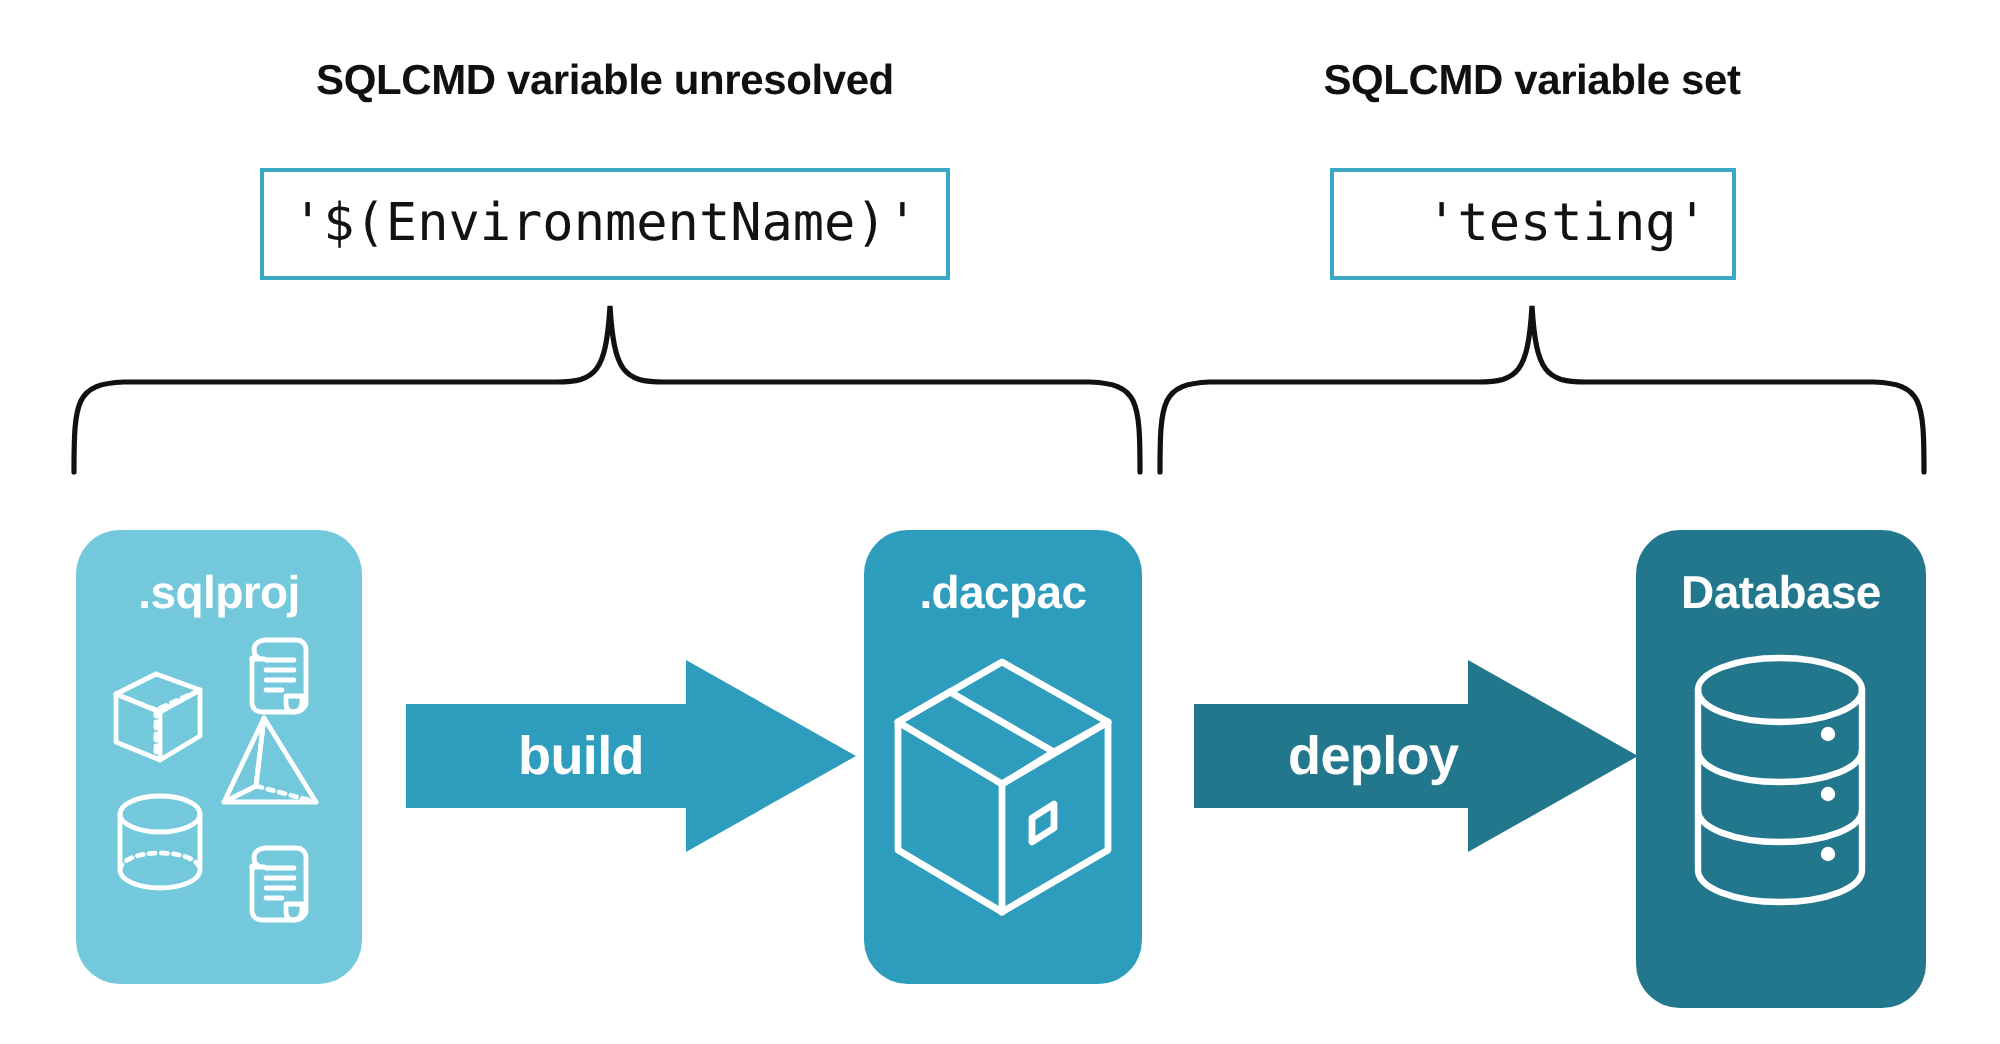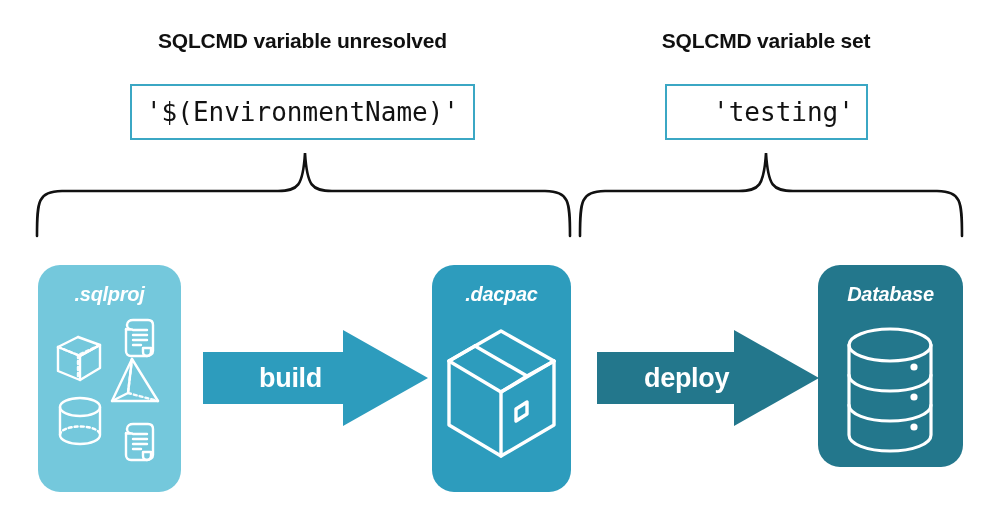--- a/index.html
+++ b/index.html
@@ -69,28 +69,27 @@
   }
   .card-title {
     position: absolute;
     left: 0;
     right: 0;
     top: 18px;
     text-align: center;
     color: #ffffff;
     font-family: "Liberation Sans", sans-serif;
     font-weight: bold;
-    font-size: 20px;
+    font-size: 23px;
     letter-spacing: -0.3px;
     white-space: nowrap;
-    font-style: italic;
   }
   #card-sqlproj  { left: 38px;  top: 265px; width: 143px; height: 227px; background: #74c8dc; }
   #card-dacpac   { left: 432px; top: 265px; width: 139px; height: 227px; background: #2d9cbd; }
-  #card-database { left: 818px; top: 265px; width: 145px; height: 202px; background: #23778c; }
+  #card-database { left: 818px; top: 265px; width: 145px; height: 239px; background: #23778c; }
 
   .card-art {
     position: absolute;
     left: 0;
     top: 48px;
     width: 100%;
     height: 175px;
   }
 
   

